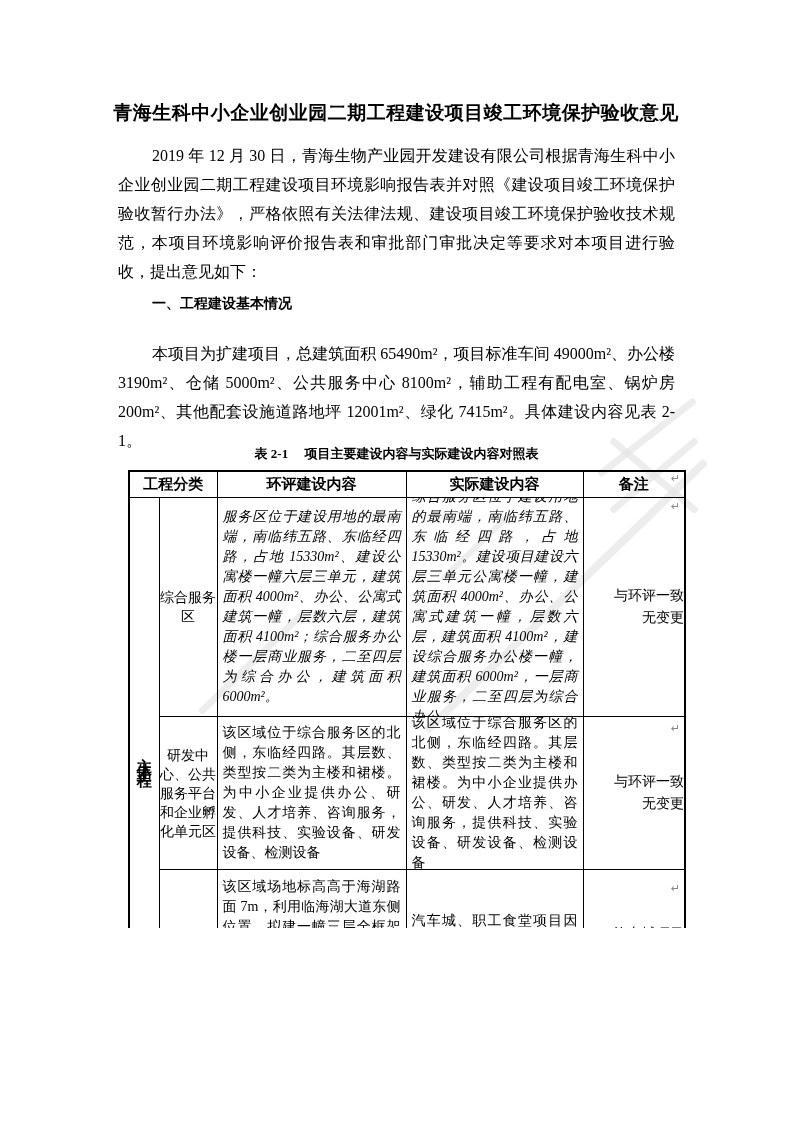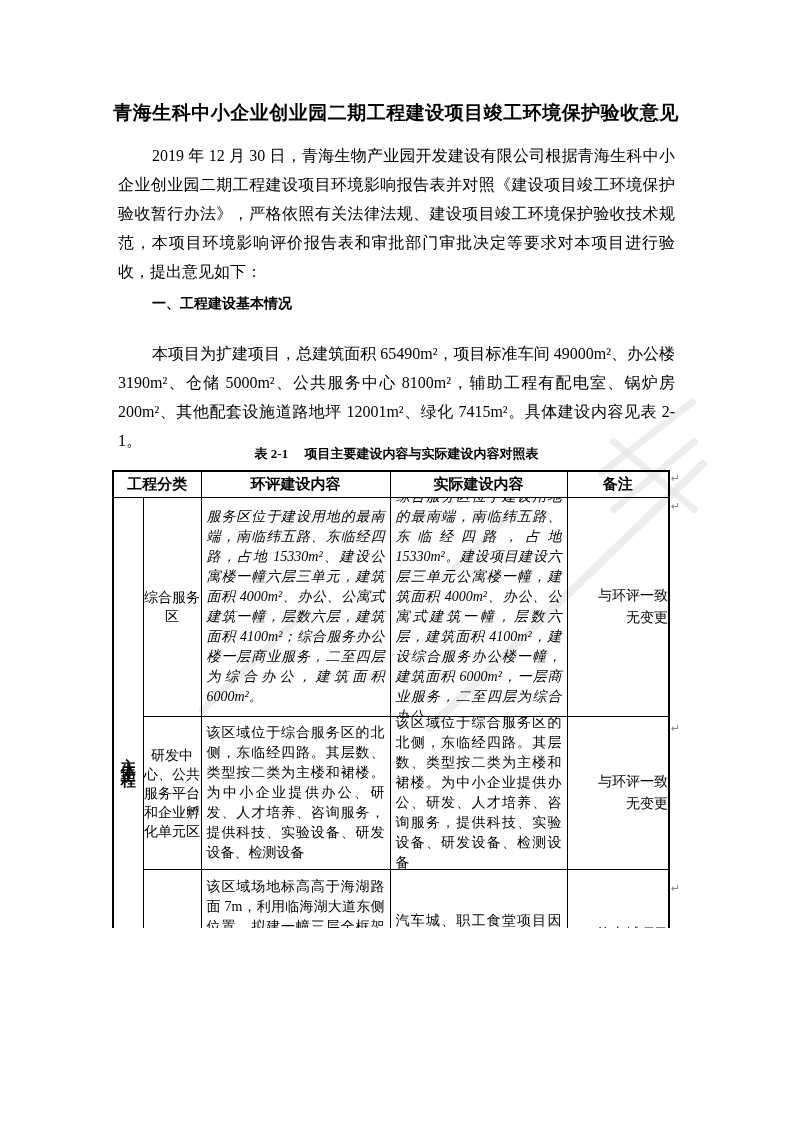--- a/index.html
+++ b/index.html
@@ -37,21 +37,21 @@
   }
   #heading1{top:292px;}
   #heading2{top:320px;}
   .caption{
     position:absolute;top:445px;left:118px;width:557px;margin:0;
     font-size:13px;font-weight:bold;text-align:center;z-index:1;
   }
 
   
   .cmp-table{
-    position:absolute;top:470px;left:112px;width:556px;z-index:1;
+    position:absolute;top:470px;left:128px;width:556px;z-index:1;
     border-collapse:collapse;table-layout:fixed;
     font-size:14px;background:transparent;
   }
   .cmp-table th,.cmp-table td{
     border:1.5px solid #000;
     padding:0;
     vertical-align:middle;
     background:transparent;
   }
   .cmp-table{border:2px solid #000;}

